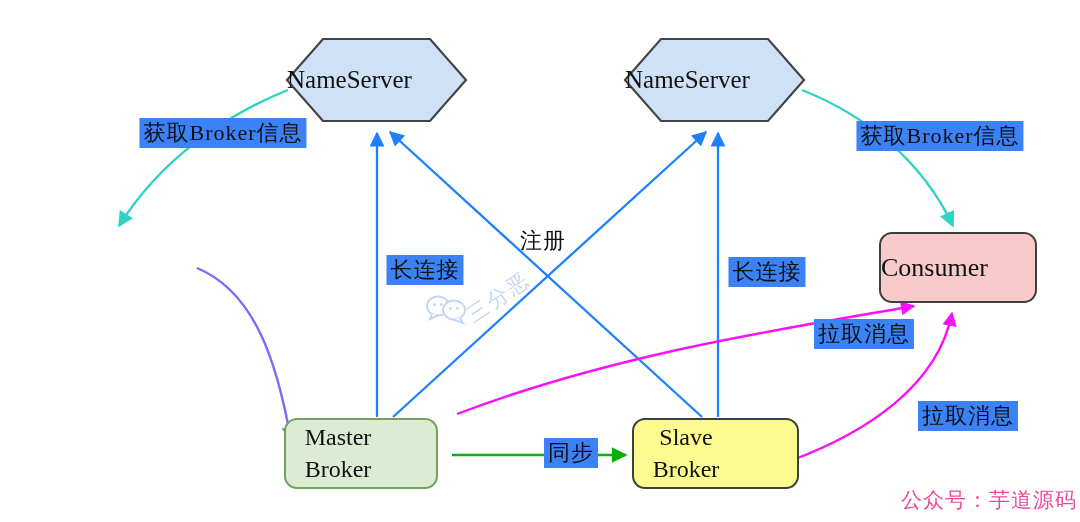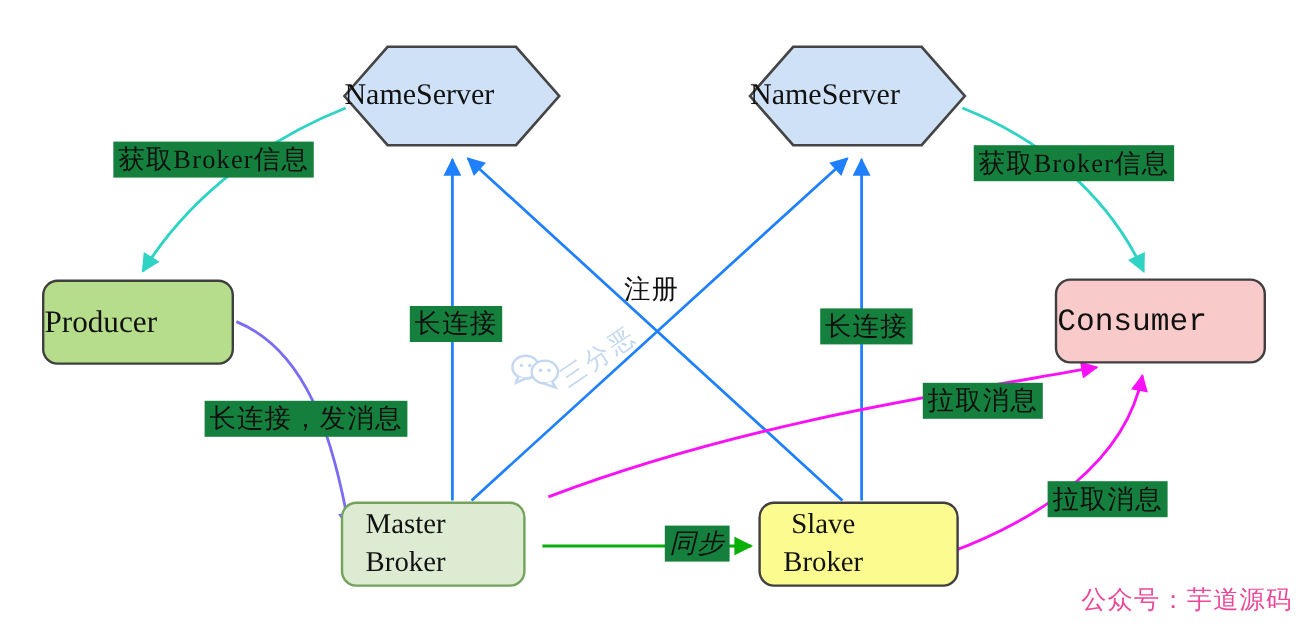--- a/index.html
+++ b/index.html
@@ -8,31 +8,31 @@
     font-family:"Liberation Serif","DejaVu Serif",serif;overflow:hidden;
   }
   .edges{position:absolute;left:0;top:0;width:1080px;height:522px;z-index:2;}
   .node{
     position:absolute;display:flex;align-items:center;justify-content:flex-start;
     box-sizing:border-box;text-align:center;color:#111;z-index:3;
   }
   .box{border:2.5px solid #3f3f3f;border-radius:13px;font-size:26px;}
   .box .wrap-label{max-width:104px;line-height:1.32;font-size:24px;}
   .producer{left:35px;top:233px;width:160px;height:71px;background:#b6dd8b;}
-  .consumer{left:879px;top:232px;width:176px;height:71px;background:#f9caca;font-family:Liberation Mono, monospace;}
+  .consumer{left:879px;top:232px;width:158px;height:71px;background:#f9caca;}
   .master{left:284px;top:418px;width:154px;height:71px;background:#dcebd2;border-color:#72a25c;}
   .slave{left:632px;top:418px;width:167px;height:71px;background:#fbfb8f;}
   .hex-label{font-size:25px;background:transparent;}
   .hex-left{left:287px;top:38px;width:179px;height:84px;}
   .hex-right{left:625px;top:38px;width:179px;height:84px;}
   .edge-label{
     position:absolute;transform:translate(-50%,-50%);font-size:22px;color:#101010;
     white-space:nowrap;z-index:4;letter-spacing:1px;
   }
-  .whitebg{background:#15803d;padding:0 4px;}
+  .whitebg{background:#3b82f6;padding:0 4px;margin-left:45px;}
   .footer-note{
     position:absolute;left:989px;top:500px;transform:translate(-50%,-50%);
     font-size:21px;color:#ec4899;white-space:nowrap;z-index:4;letter-spacing:1px;
     font-family:"Liberation Serif","DejaVu Serif",serif;
   }
   .watermark{position:absolute;left:425px;top:255px;width:120px;height:80px;z-index:1;}
   .wm-text{
     position:absolute;left:38px;top:28px;transform:rotate(-34deg);
     font-size:21px;color:#c3d8f0;letter-spacing:3px;white-space:nowrap;
   }
@@ -97,38 +97,34 @@
     <path d="M 790,461 C 868,432 938,385 952,313" fill="none" stroke-width="2.4" marker-end="url(#m-magenta)" stroke="#fa11fa"></path>
   </svg>
 
   <div class="node hex-label hex-left">
     <span>NameServer</span>
   </div>
   <div class="node hex-label hex-right">
     <span>NameServer</span>
   </div>
 
-  <div class="node box producer">
-    <span>Producer</span>
-  </div>
   <div class="node box consumer">
     <span>Consumer</span>
   </div>
   <div class="node box master">
     <span class="wrap-label">Master Broker</span>
   </div>
   <div class="node box slave">
     <span class="wrap-label">Slave Broker</span>
   </div>
 
   <div class="edge-label whitebg" style="left:178px;top:133px;">获取Broker信息</div>
   <div class="edge-label whitebg" style="left:895px;top:136px;">获取Broker信息</div>
   <div class="edge-label whitebg" style="left:380px;top:270px;">长连接</div>
   <div class="edge-label whitebg" style="left:722px;top:272px;">长连接</div>
   <div class="edge-label" style="left:543px;top:241px;">注册</div>
-  <div class="edge-label whitebg" style="left:255px;top:349px;">长连接，发消息</div>
-  <div class="edge-label whitebg" style="left:581px;top:453px;font-style:italic;">同步</div>
+  <div class="edge-label whitebg" style="left:526px;top:453px;">同步</div>
   <div class="edge-label whitebg" style="left:819px;top:334px;">拉取消息</div>
   <div class="edge-label whitebg" style="left:923px;top:416px;">拉取消息</div>
 
   <div class="footer-note">公众号：芋道源码</div>
 
 </div>
 
 </body></html>

